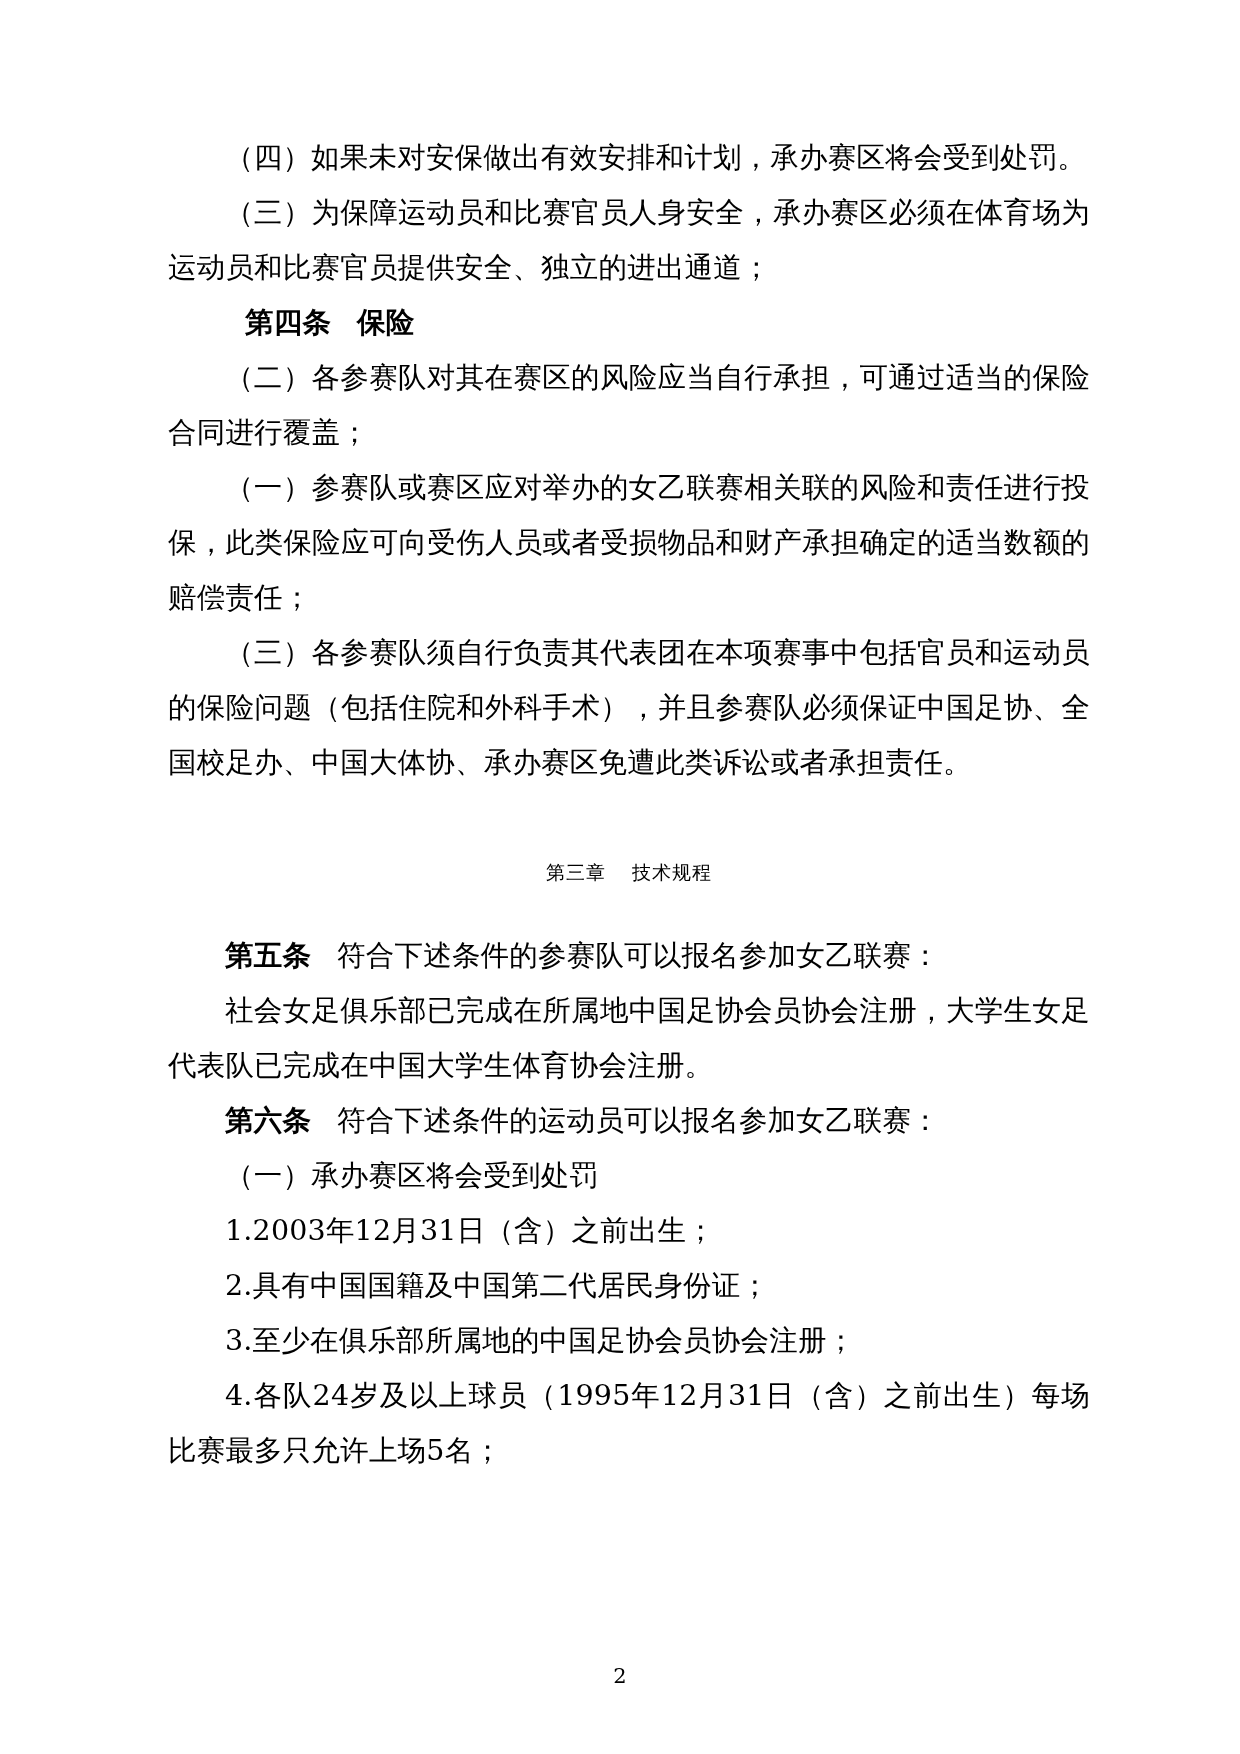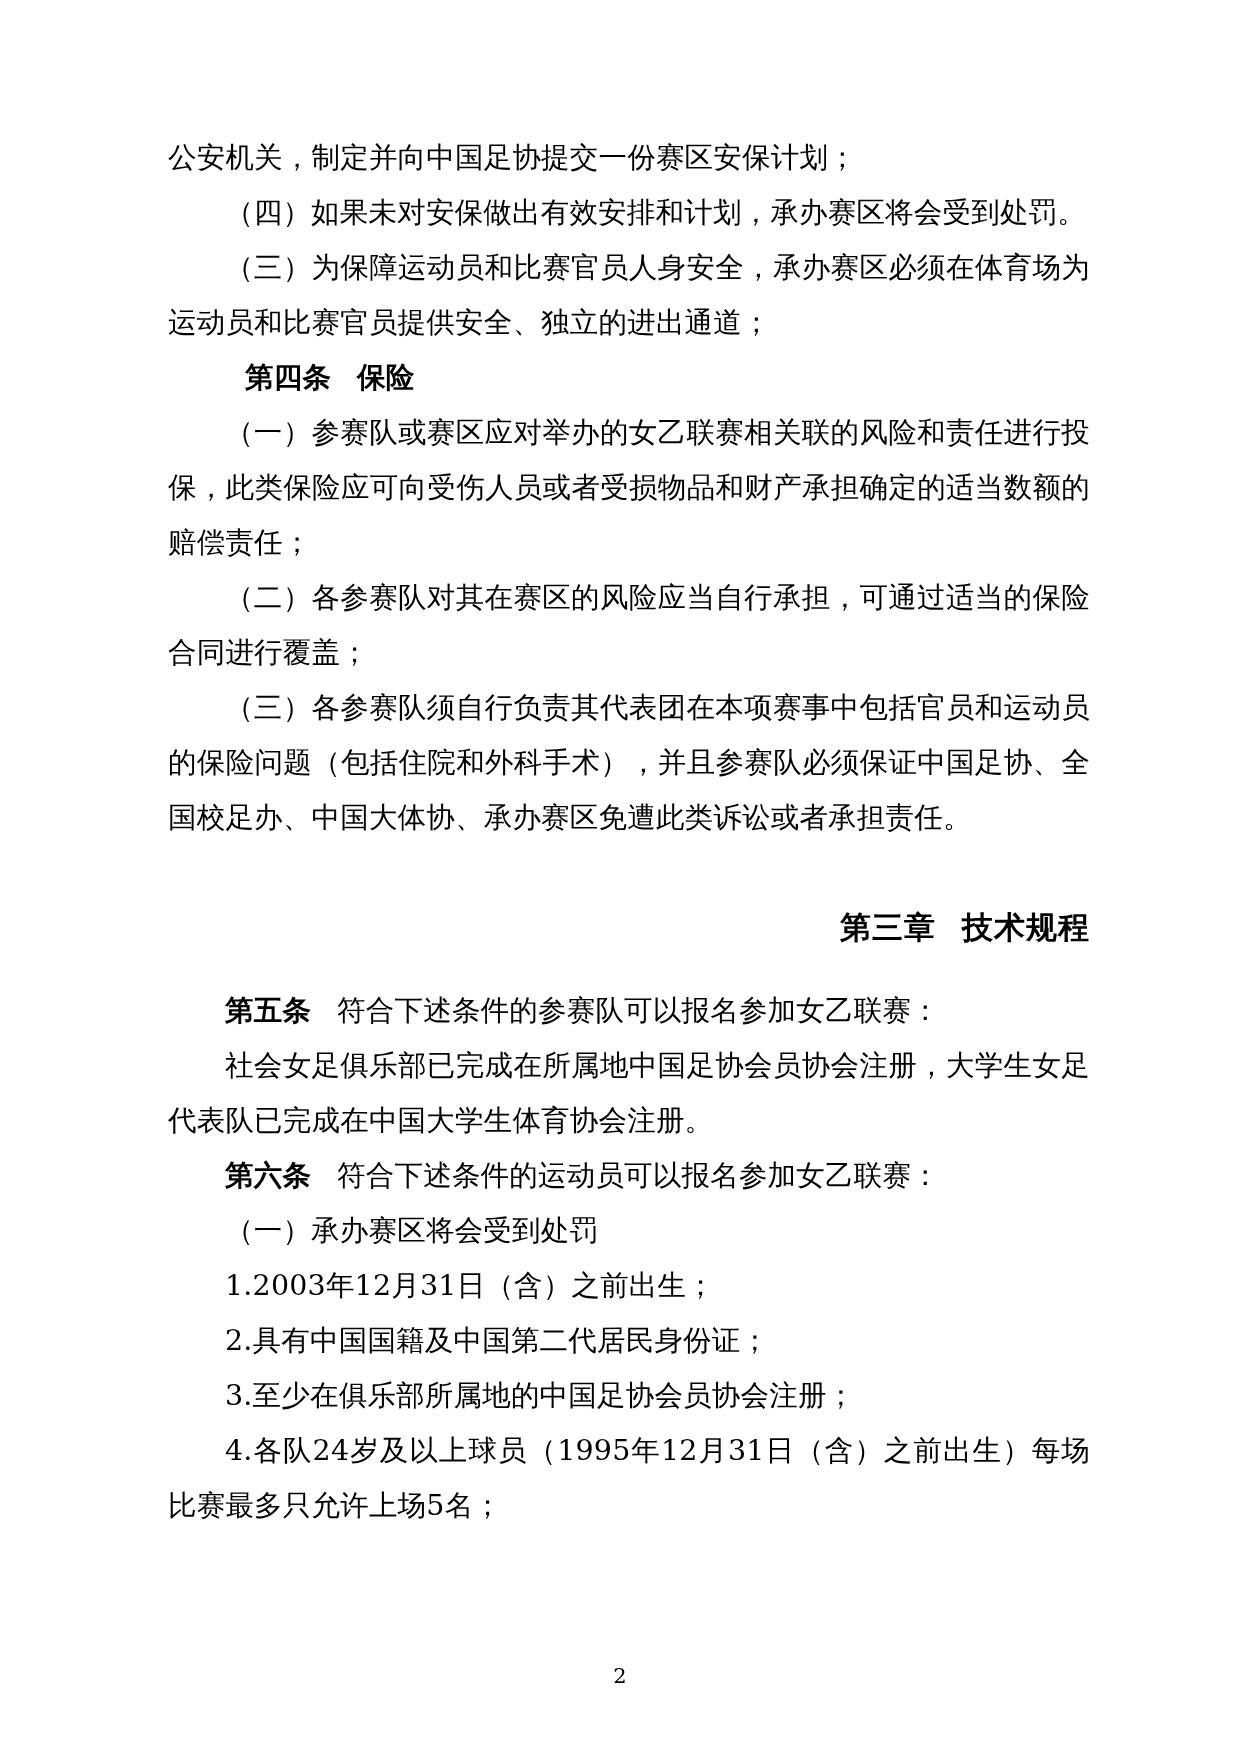--- a/index.html
+++ b/index.html
@@ -45,23 +45,23 @@
   .section-head .head-label {
     font-weight: bold;
     margin-left: 20px;
   }
   .section-head .head-title {
     font-weight: bold;
     margin-left: 26px;
   }
   .chapter-title {
     margin: 0;
-    text-align: right;
-    font-weight: bold;
-    font-size: 31px;
+    text-align: center;
+    font-weight: normal;
+    font-size: 19px;
     line-height: 55px;
     letter-spacing: 1px;
   }
   .chapter-title .ch-name {
     margin-left: 26px;
   }
   .gap-large {
     height: 55px;
   }
   .gap-small {
@@ -86,26 +86,25 @@
     font-size: 21px;
     font-family: "DejaVu Serif", "Liberation Serif", serif;
     color: #000;
   }
 </style>
 </head>
 <body>
 
 <div class="page">
   <div class="body-text" id="content">
-      <p class="p">公安机关，制定并向中国足协提交一份赛区安保计划；</p>
       <p class="p-indent">（四）如果未对安保做出有效安排和计划，承办赛区将会受到处罚。</p>
       <p class="p-indent">（三）为保障运动员和比赛官员人身安全，承办赛区必须在体育场为运动员和比赛官员提供安全、独立的进出通道；</p>
       <p class="section-head"><span class="head-label">第四条</span><span class="head-title">保险</span></p>
+      <p class="p-indent">（二）各参赛队对其在赛区的风险应当自行承担，可通过适当的保险合同进行覆盖；</p>
       <p class="p-indent">（一）参赛队或赛区应对举办的女乙联赛相关联的风险和责任进行投保，此类保险应可向受伤人员或者受损物品和财产承担确定的适当数额的赔偿责任；</p>
-      <p class="p-indent">（二）各参赛队对其在赛区的风险应当自行承担，可通过适当的保险合同进行覆盖；</p>
       <p class="p-indent">（三）各参赛队须自行负责其代表团在本项赛事中包括官员和运动员的保险问题（包括住院和外科手术），并且参赛队必须保证中国足协、全国校足办、中国大体协、承办赛区免遭此类诉讼或者承担责任。</p>
       <div class="gap-large"></div>
       <p class="chapter-title"><span class="ch-label">第三章</span><span class="ch-name">技术规程</span></p>
       <div class="gap-small"></div>
       <p class="art-line"><span class="art-label">第五条</span><span class="art-text">符合下述条件的参赛队可以报名参加女乙联赛：</span></p>
       <p class="p-indent">社会女足俱乐部已完成在所属地中国足协会员协会注册，大学生女足代表队已完成在中国大学生体育协会注册。</p>
       <p class="art-line"><span class="art-label">第六条</span><span class="art-text">符合下述条件的运动员可以报名参加女乙联赛：</span></p>
       <p class="p-indent">（一）承办赛区将会受到处罚</p>
       <p class="p-indent">1.2003年12月31日（含）之前出生；</p>
       <p class="p-indent">2.具有中国国籍及中国第二代居民身份证；</p>

